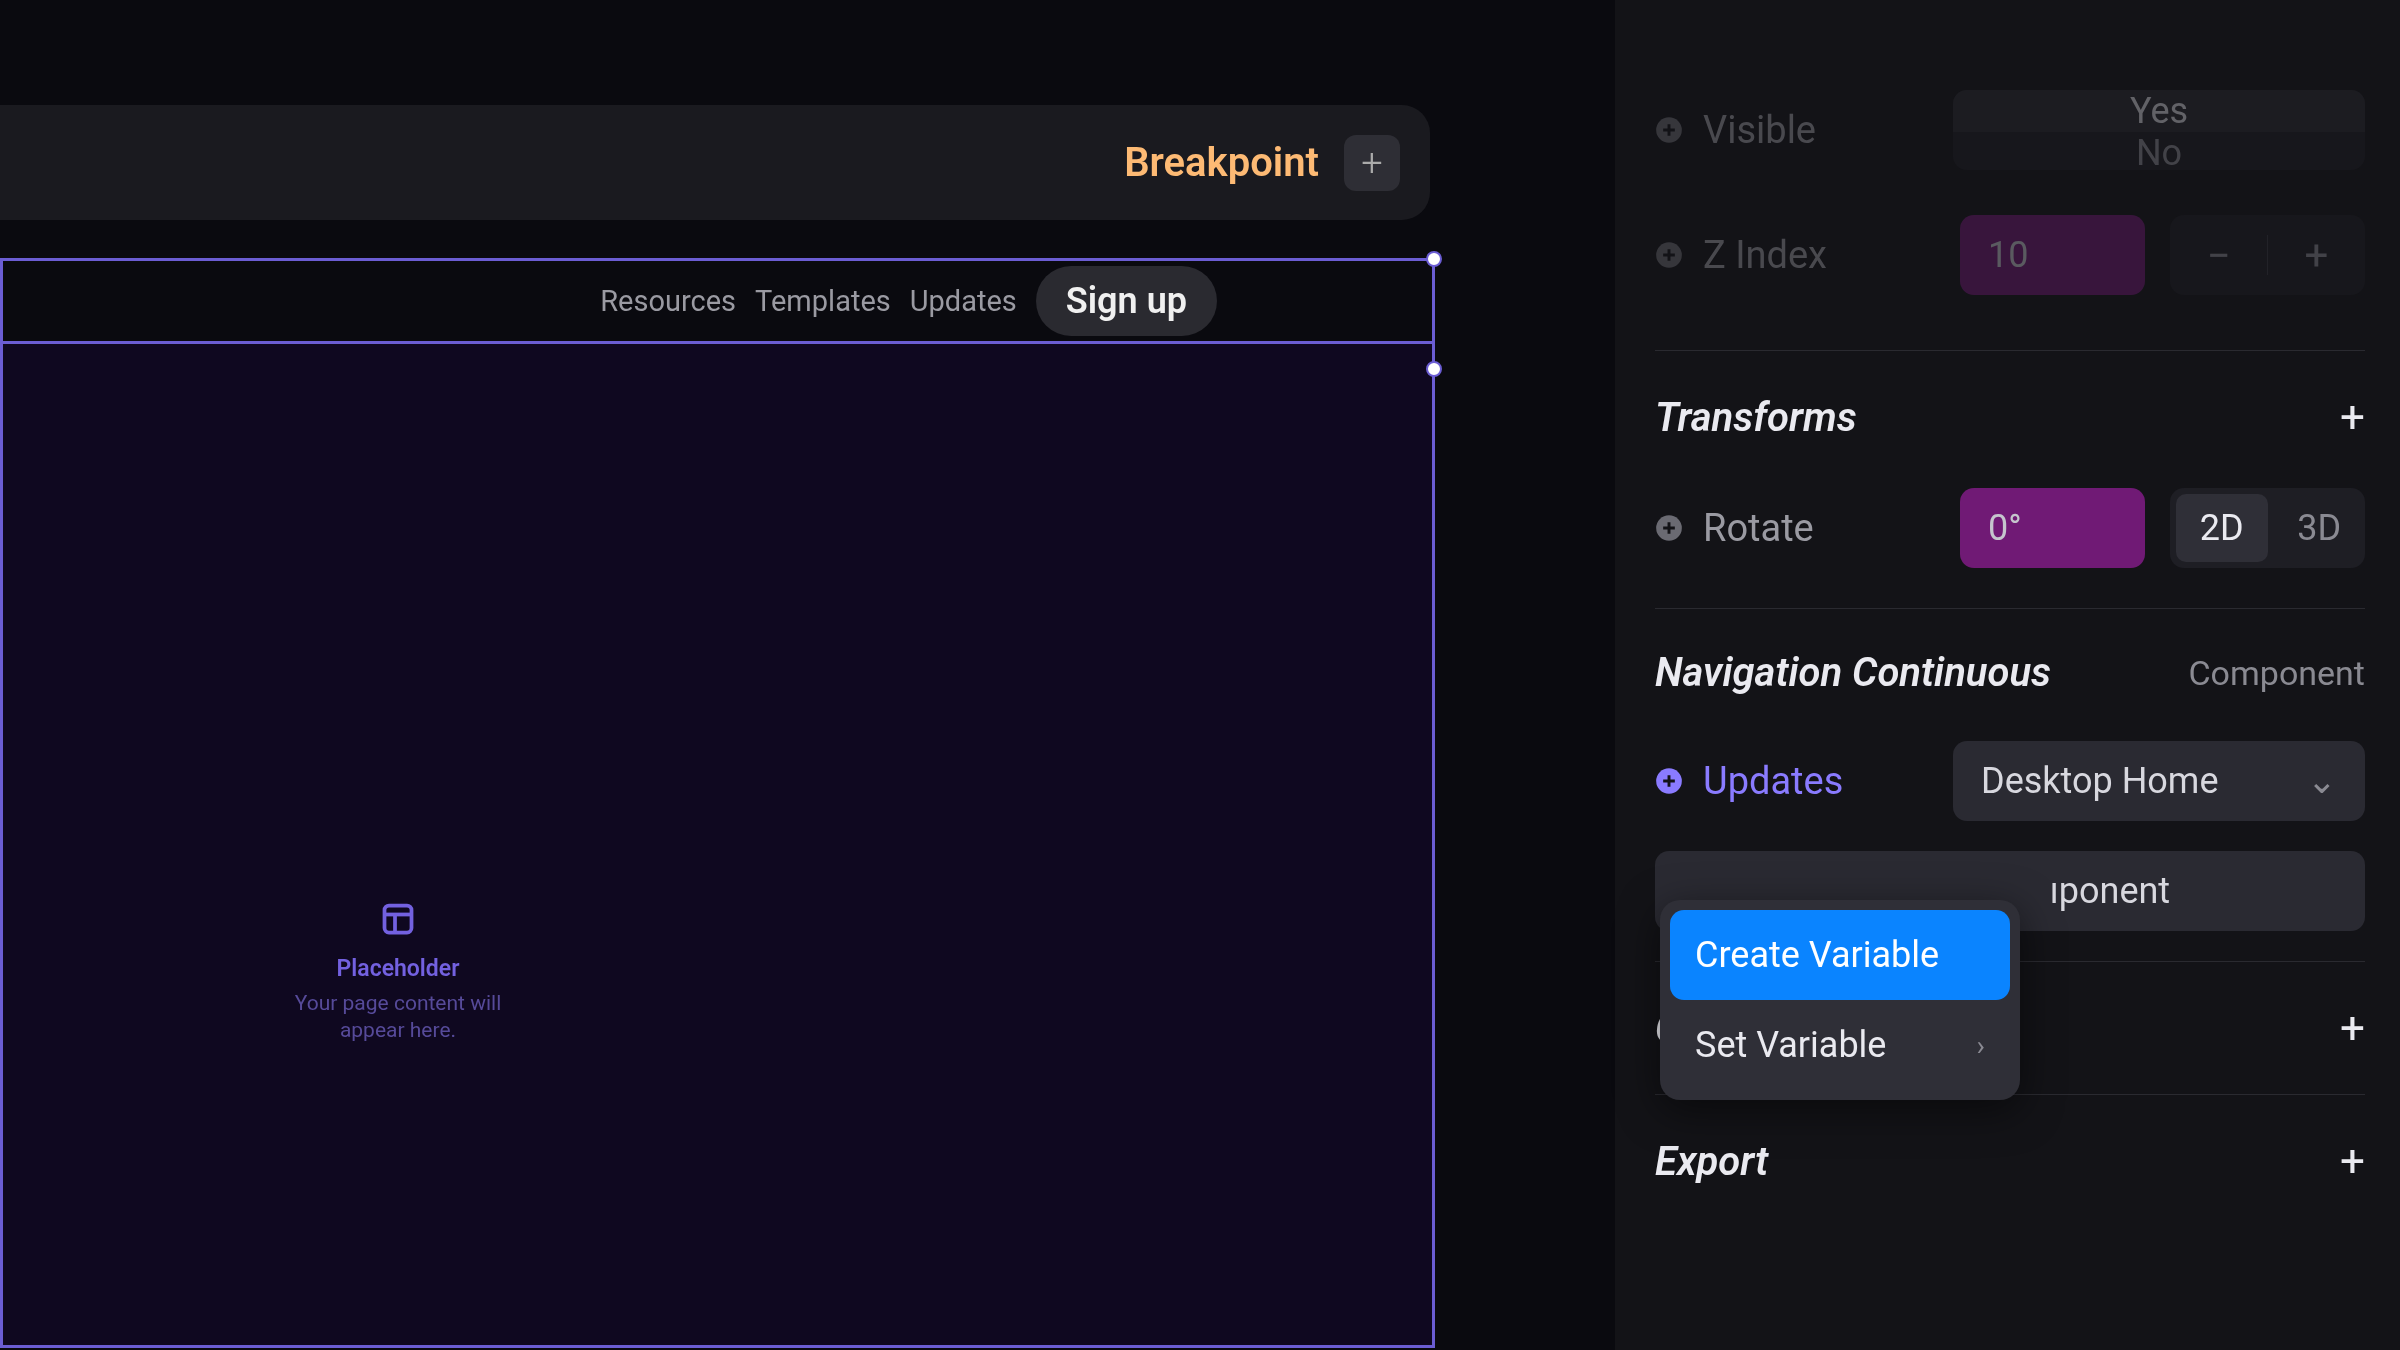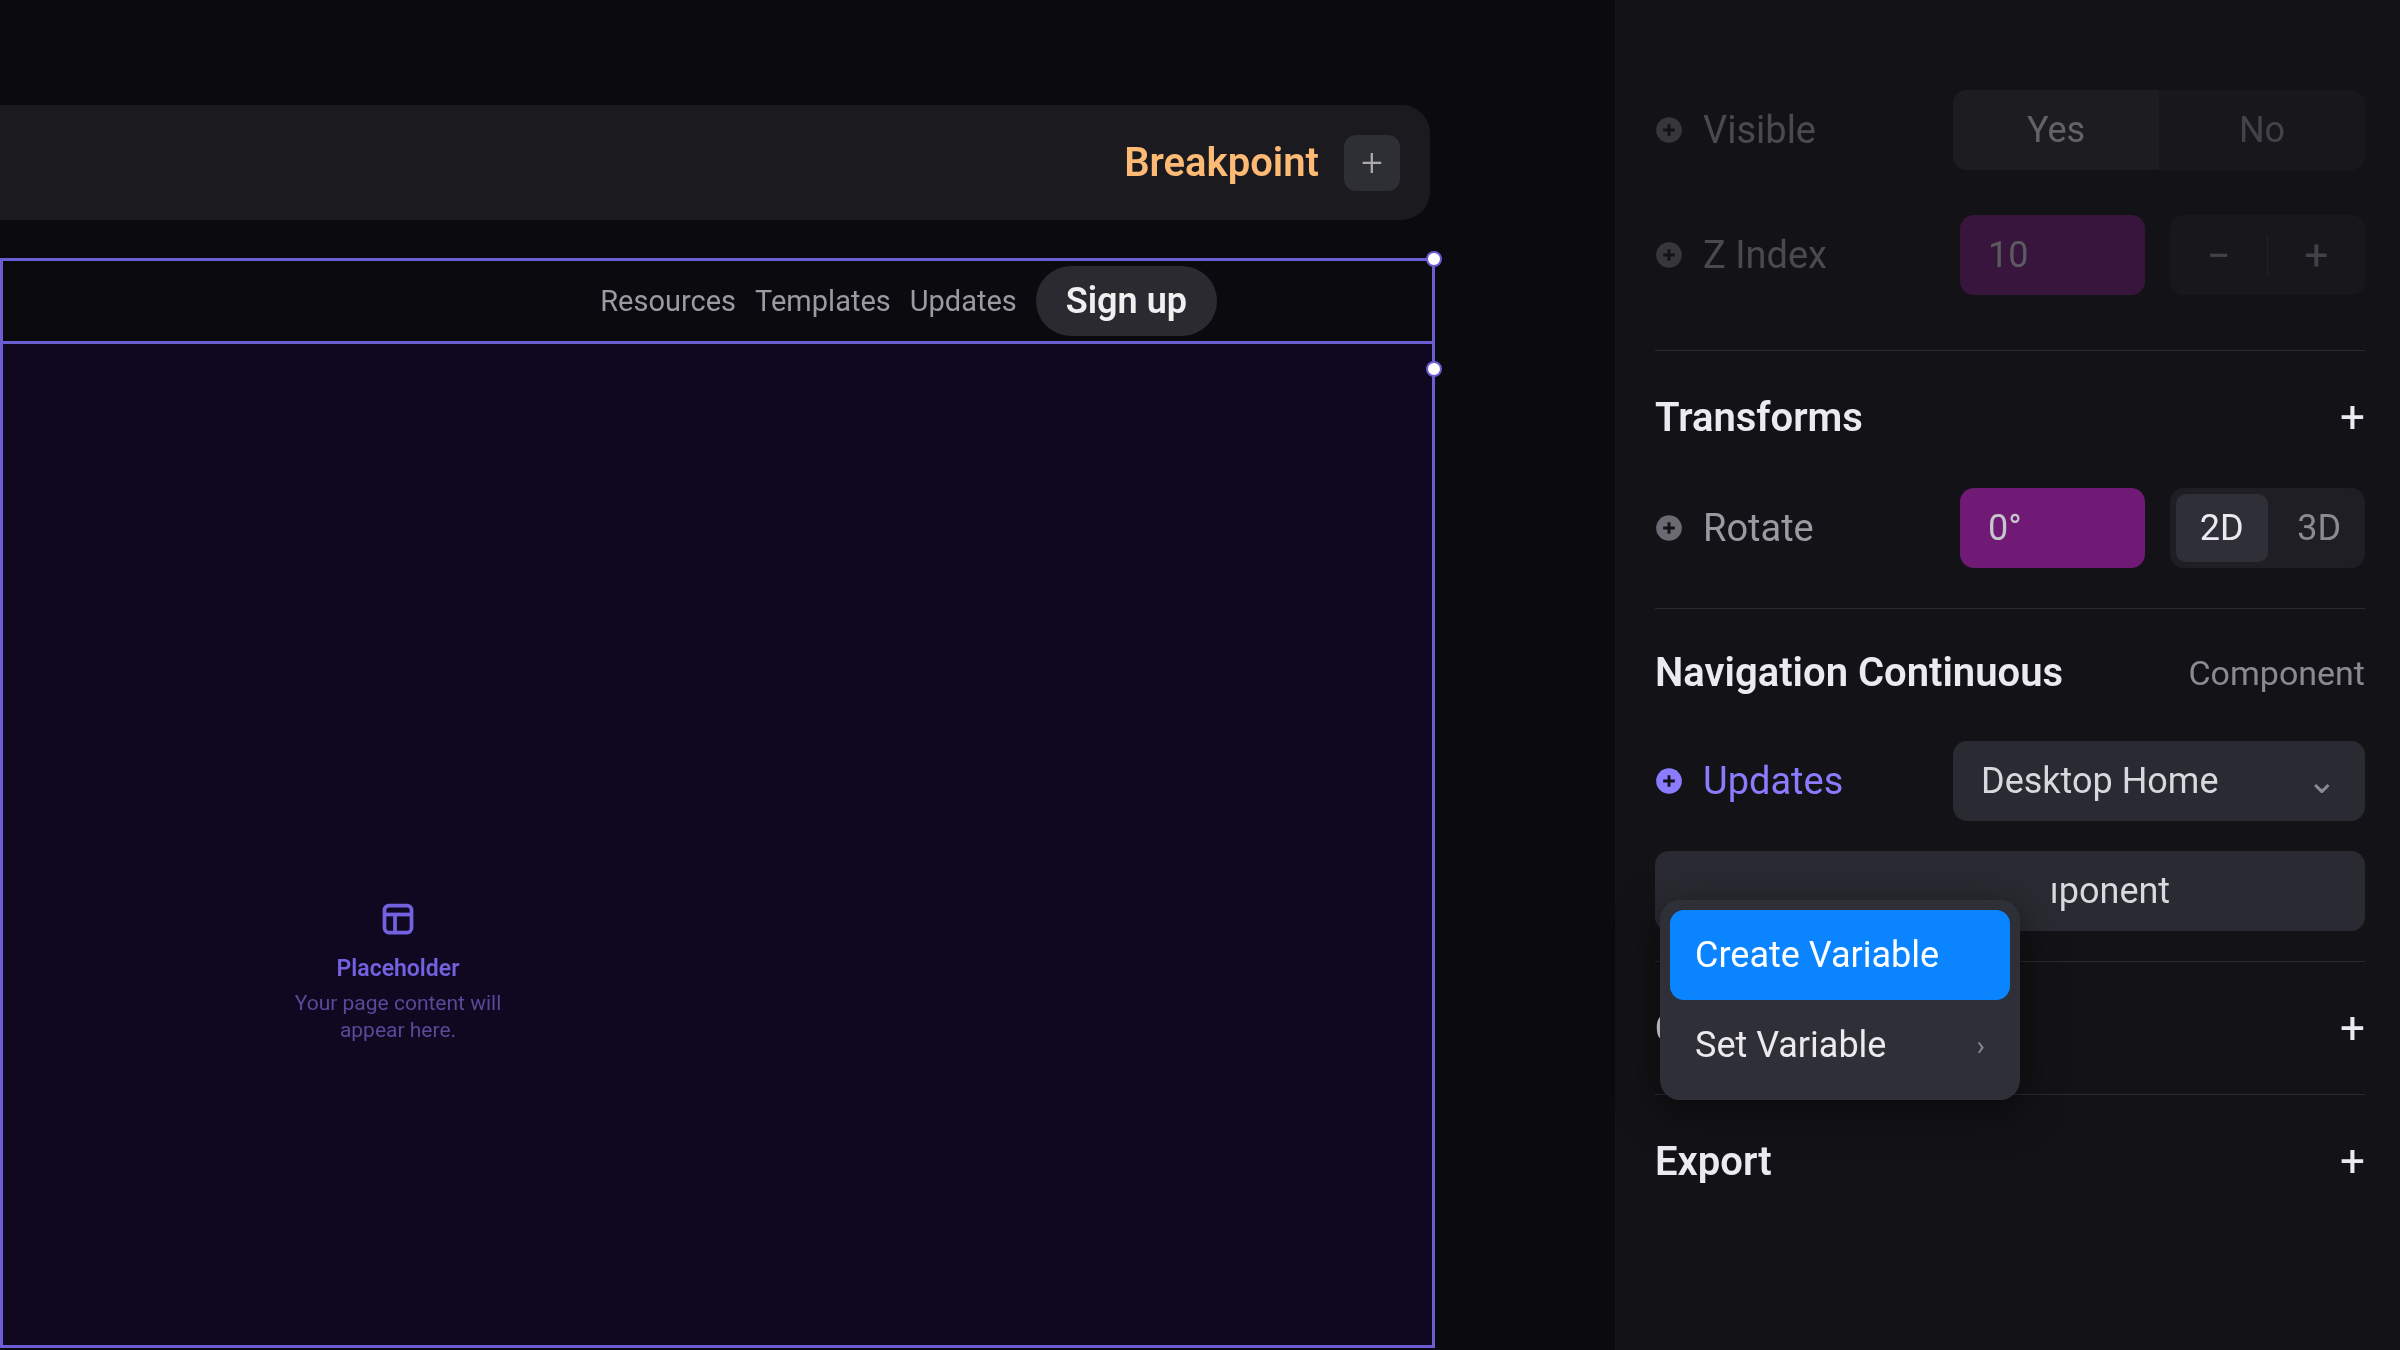--- a/index.html
+++ b/index.html
@@ -243,20 +243,21 @@
     .section-head {
       display: flex;
       align-items: center;
       justify-content: space-between;
       padding: 10px 0;
     }
     .section-title {
       font-size: 40px;
       font-weight: 600;
       color: #eaeaf0;
+      font-style: italic;
     }
     .section-subtype {
       font-size: 34px;
       color: #8a8a92;
     }
     .section-plus {
       font-size: 44px;
       color: #eaeaf0;
       font-weight: 400;
     }
@@ -414,21 +415,21 @@
 
   <div class="dimmed-top">
     <div class="prop-row row-visible">
       <span class="prop-plus-icon">
         <svg class="plus-circle" viewBox="0 0 24 24">
             <circle cx="12" cy="12" r="11"></circle>
             <path d="M12 7v10M7 12h10"></path>
           </svg>
       </span>
       <span class="prop-label">Visible</span>
-      <div class="toggle-yesno" style="margin-left:auto;">
+      <div class="toggle-yesno" style="margin-left:auto;flex-direction:column;">
         <div class="toggle-opt active">Yes</div>
         <div class="toggle-opt">No</div>
       </div>
     </div>
 
     <div class="prop-row row-zindex">
       <span class="prop-plus-icon">
         <svg class="plus-circle" viewBox="0 0 24 24">
             <circle cx="12" cy="12" r="11"></circle>
             <path d="M12 7v10M7 12h10"></path>

